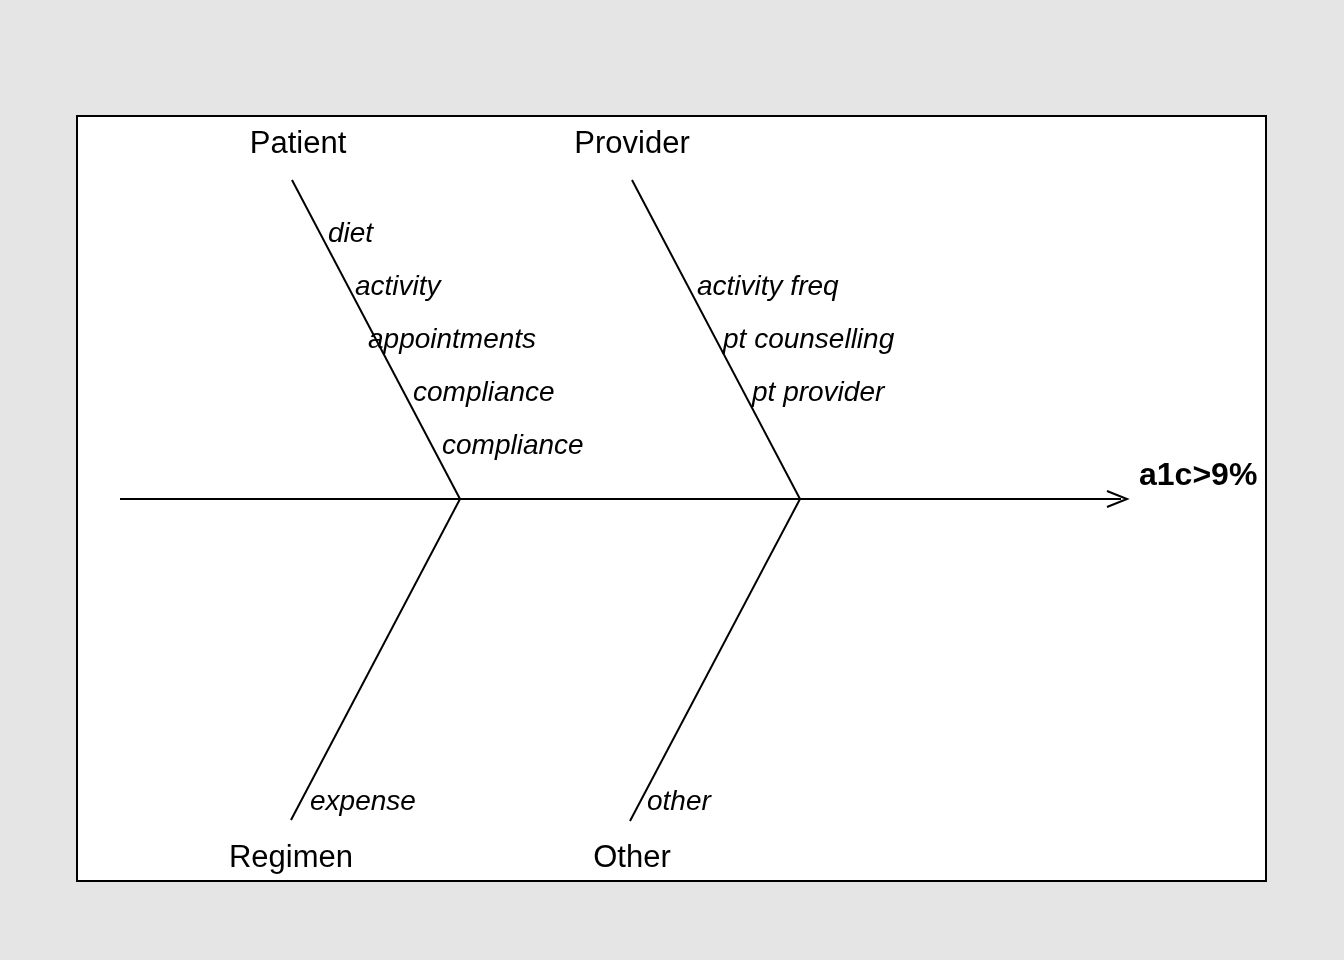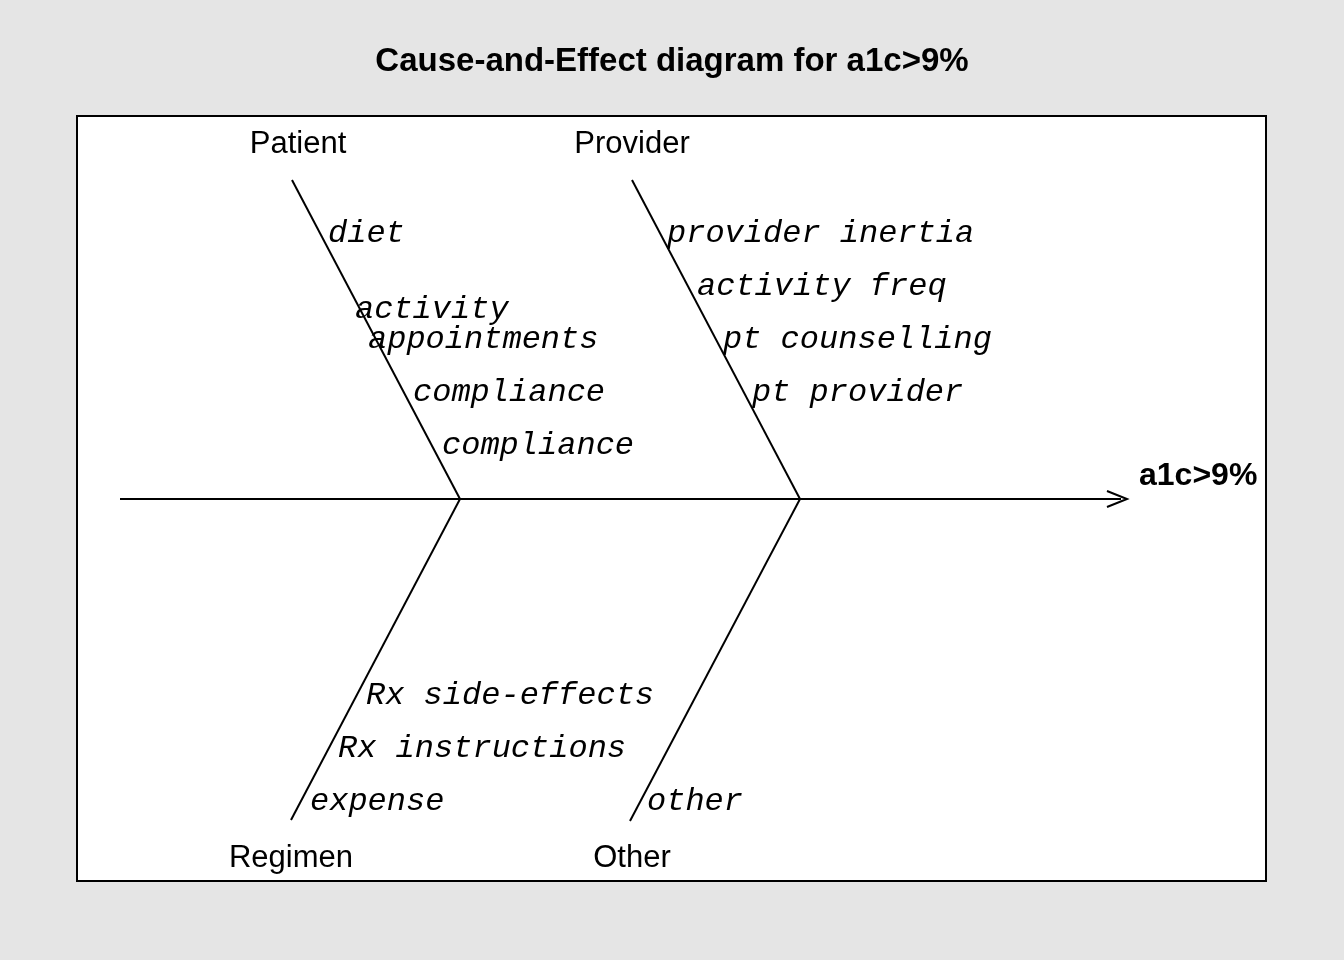--- a/index.html
+++ b/index.html
@@ -47,41 +47,39 @@
   }
   .cat-label {
     position: absolute;
     transform: translate(-50%, -50%);
     font-size: 31px;
     white-space: nowrap;
   }
   .cause-label {
     position: absolute;
     transform: translateY(-50%);
-    font-size: 32px;
+    font-size: 28px;
     font-style: italic;
     white-space: nowrap;
-    font-family: Liberation Mono, monospace;
   }
   .effect-label {
     position: absolute;
     left: 1139px;
     top: 474px;
     transform: translateY(-50%);
     font-size: 32px;
     font-weight: bold;
     white-space: nowrap;
   }
 </style>
 </head>
 <body>
 
 <div class="figure">
 
-  <div class="diagram-title">Cause-and-Effect diagram for a1c&gt;9%</div>
 
   <div class="plot-box"></div>
 
   <svg class="lines" viewBox="0 0 1344 960">
 
     <line x1="120" y1="499" x2="1121" y2="499" stroke="#000000" stroke-width="2"></line>
 
     <polyline points="1107,491 1127,499 1107,507" fill="none" stroke="#000000" stroke-width="2"></polyline>
 
     <line x1="292" y1="180" x2="460" y2="499" stroke="#000000" stroke-width="2"></line>
@@ -91,29 +89,26 @@
   </svg>
 
   <div class="cat-label" style="left:298px; top:143px;">Patient</div>
   <div class="cat-label" style="left:632px; top:143px;">Provider</div>
   <div class="cat-label" style="left:291px; top:857px;">Regimen</div>
   <div class="cat-label" style="left:632px; top:857px;">Other</div>
 
   <div class="effect-label">a1c&gt;9%</div>
 
   <div class="cause-label" style="left:328px; top:233px;">diet</div>
-  <div class="cause-label" style="left:355px; top:286px;margin-top:23px;">activity</div>
+  <div class="cause-label" style="left:355px; top:286px;">activity</div>
   <div class="cause-label" style="left:368px; top:339px;">appointments</div>
   <div class="cause-label" style="left:413px; top:392px;">compliance</div>
   <div class="cause-label" style="left:442px; top:445px;text-align:center;">compliance</div>
 
-  <div class="cause-label" style="left:667px; top:233px;">provider inertia</div>
   <div class="cause-label" style="left:697px; top:286px;">activity freq</div>
   <div class="cause-label" style="left:723px; top:339px;">pt counselling</div>
   <div class="cause-label" style="left:752px; top:392px;">pt provider</div>
 
-  <div class="cause-label" style="left:366px; top:695px;">Rx side-effects</div>
-  <div class="cause-label" style="left:338px; top:748px;">Rx instructions</div>
   <div class="cause-label" style="left:310px; top:801px;">expense</div>
 
   <div class="cause-label" style="left:647px; top:801px;">other</div>
 
 </div>
 
 </body></html>

